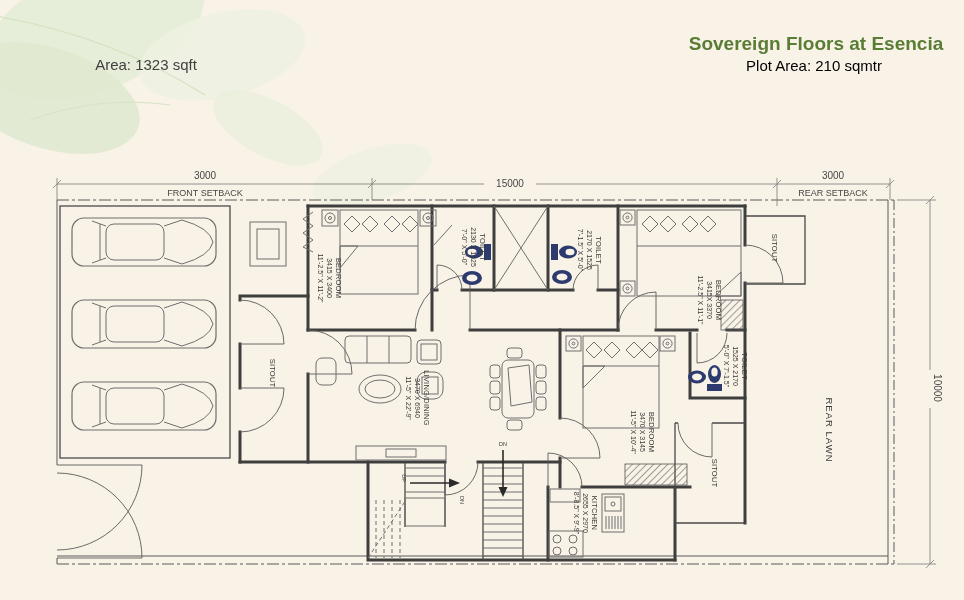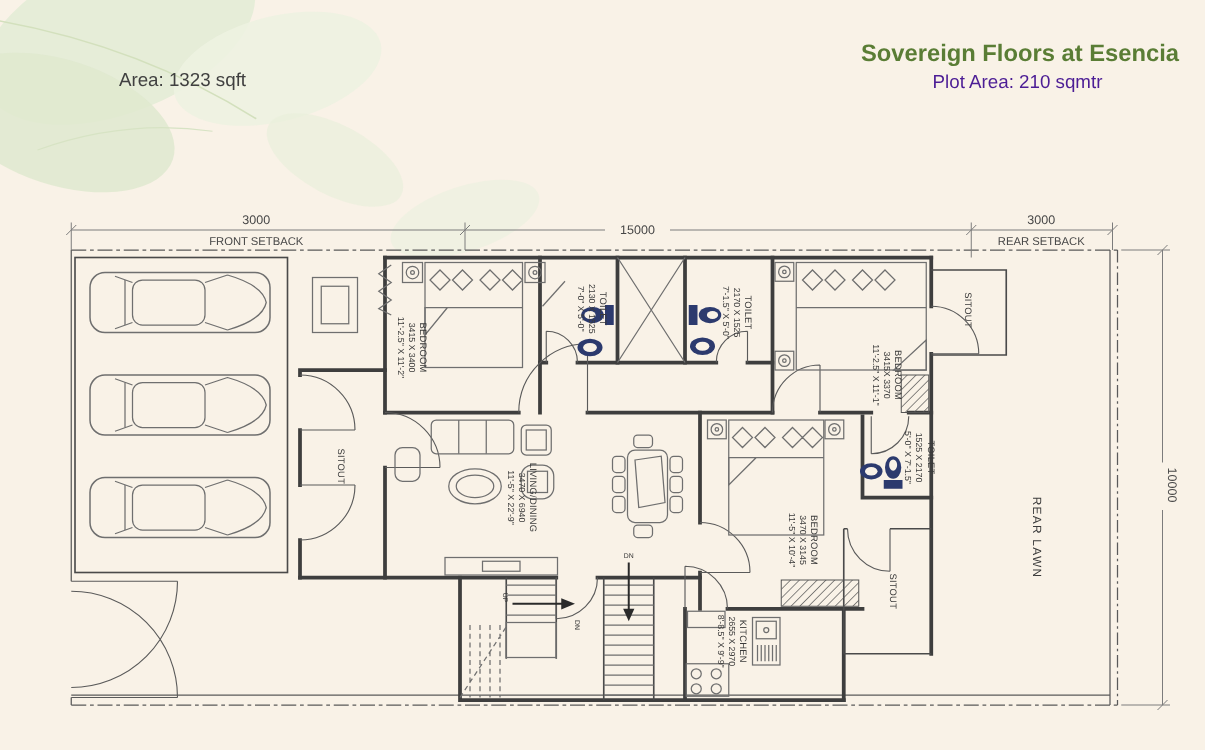--- a/index.html
+++ b/index.html
@@ -5,21 +5,21 @@
   html,body{margin:0;padding:0;background:#f9f2e7;}
   .stage{position:relative;width:964px;height:600px;background:#f9f2e7;overflow:hidden;
          font-family:"Liberation Sans",sans-serif;}
   .floor-title{position:absolute;left:24px;top:24px;width:244px;text-align:center;
     font-family:"DejaVu Serif",serif;font-style:italic;font-size:34px;color:#61734a;letter-spacing:1px;}
   .floor-area{position:absolute;left:24px;top:56px;width:244px;text-align:center;
     font-size:15px;color:#404040;}
   .brand{position:absolute;right:-2px;top:33px;width:300px;text-align:center;
     font-weight:bold;font-size:19px;color:#5a7d35;white-space:nowrap;}
   .brand-sub{position:absolute;right:0px;top:57px;width:300px;text-align:center;
-    font-size:15px;color:#4c1d95;}
+    font-size:15px;color:#000000;}
   svg{position:absolute;left:0;top:0;}
   svg text{font-family:"Liberation Sans",sans-serif;fill:#3c3c3c;}
   .wall{stroke:#3e3e3e;stroke-width:3;fill:none;stroke-linecap:square;}
   .twall{stroke:#4a4a4a;stroke-width:1.3;fill:none;}
   .fur{stroke:#6f6f6f;stroke-width:1;fill:none;}
   .door{stroke:#5a5a5a;stroke-width:0.9;fill:none;}
   .bnd{stroke:#5a5a5a;stroke-width:1;fill:none;}
   .dim{stroke:#7c7c7c;stroke-width:0.8;fill:none;}
   .dimt{font-size:10px;fill:#474747;}
   .dimt2{font-size:9px;fill:#474747;}

